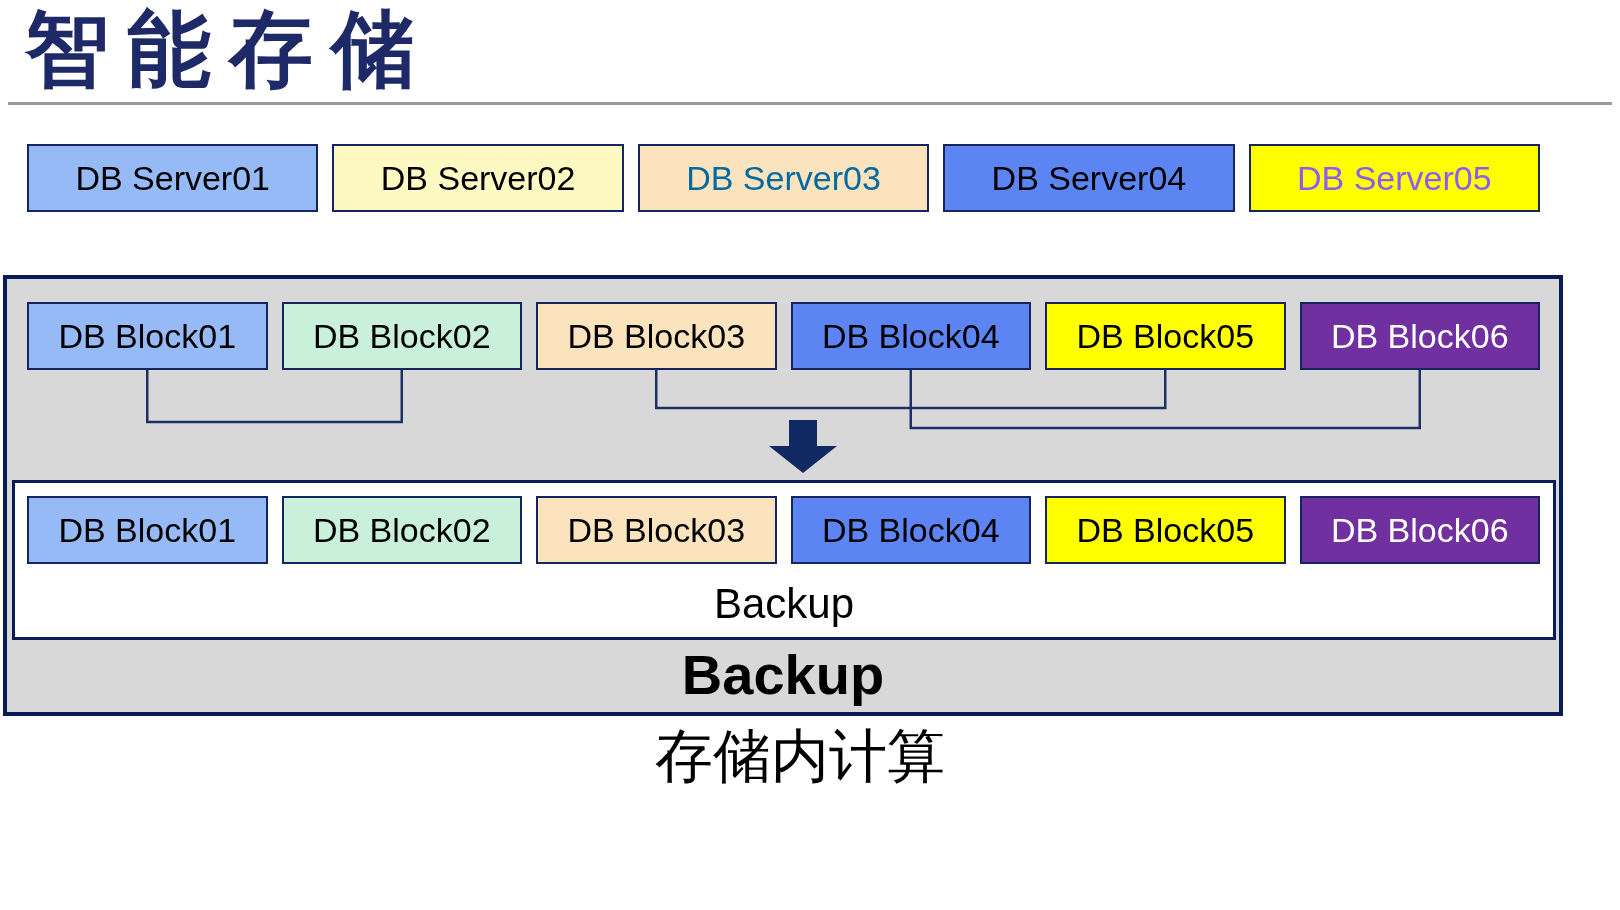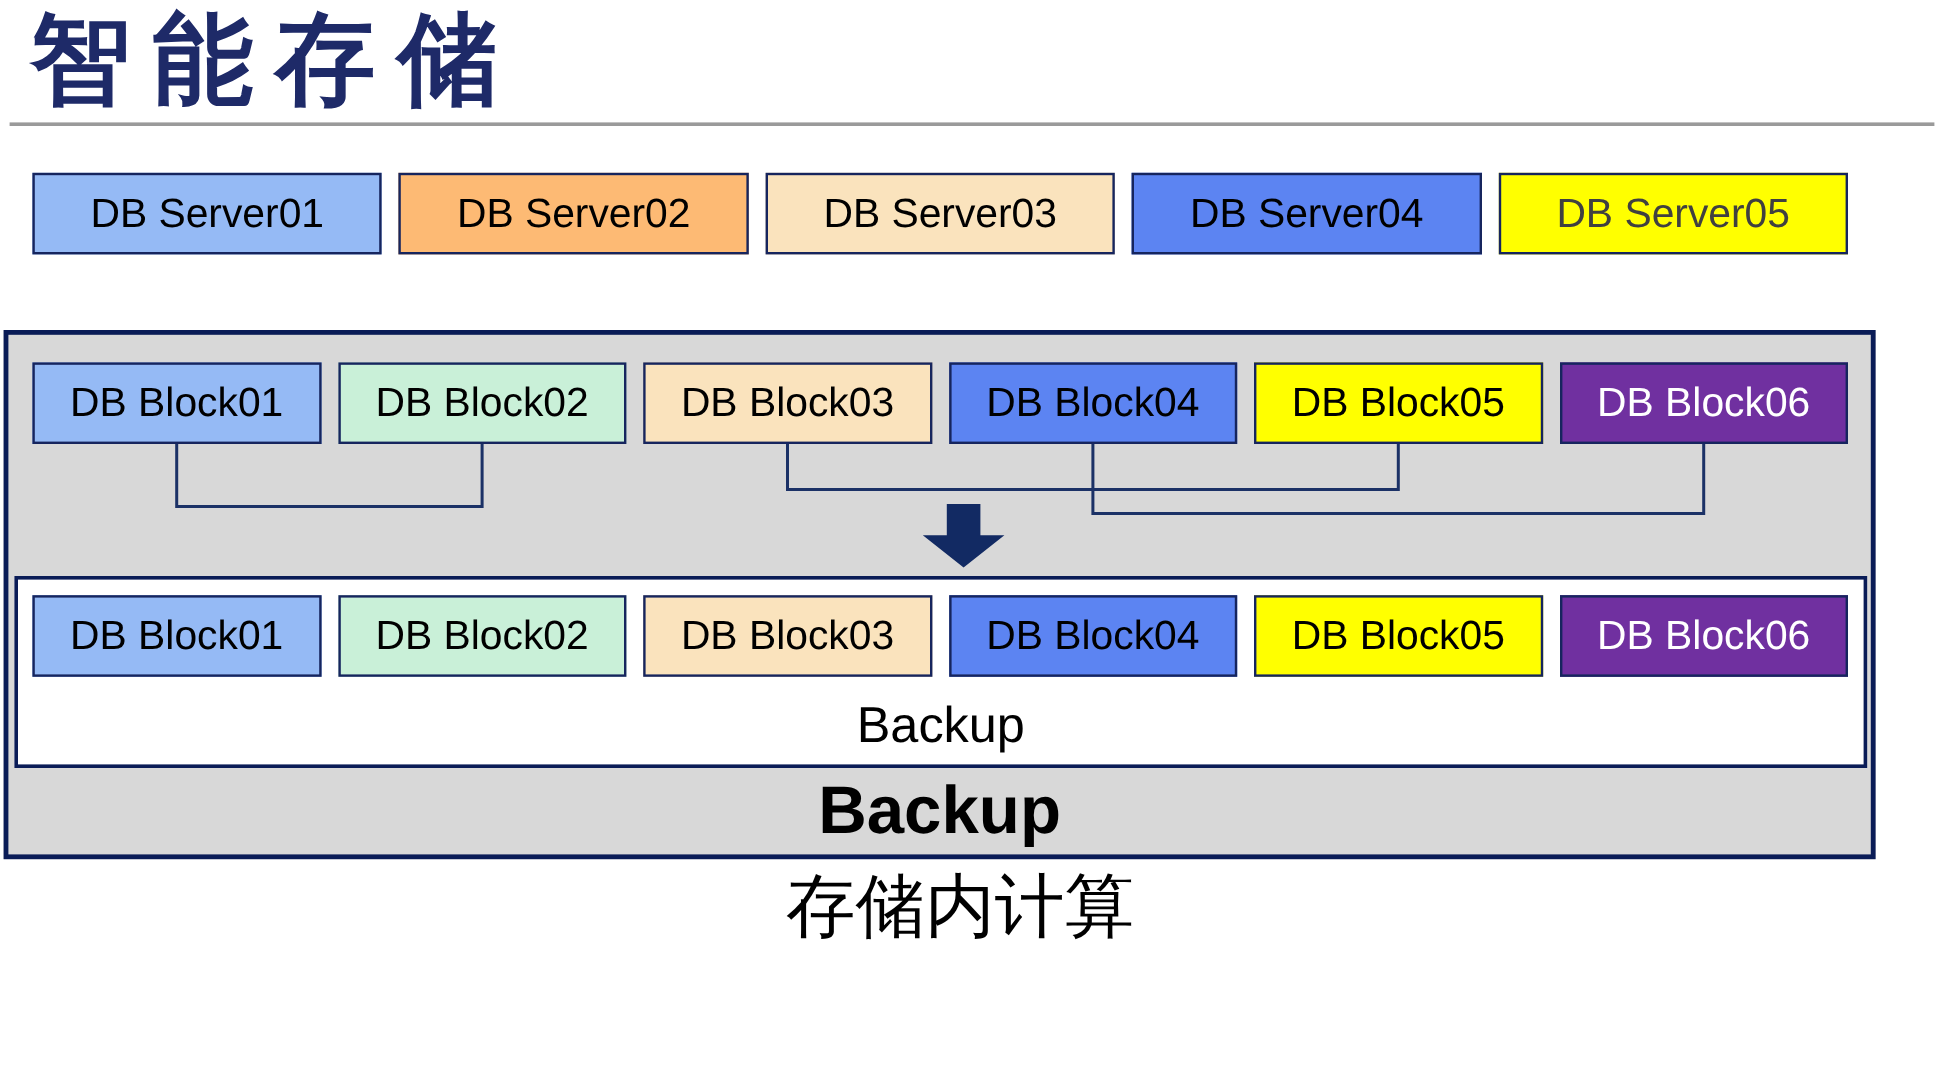--- a/index.html
+++ b/index.html
@@ -68,24 +68,24 @@
 <body>
 
 <div class="slide">
 
   <div class="slide-title" style="color: rgb(30, 42, 104);">智能存储</div>
 
   <div class="title-divider"></div>
 
   <div class="row" style="top:144px;">
     <div class="box" style="background-color: rgb(149, 186, 245); color: rgb(0, 0, 0);">DB Server01</div>
-    <div class="box" style="background-color: #fdba74; color: rgb(0, 0, 0);">DB Server02</div>
-    <div class="box" style="background-color: rgb(250, 227, 189); color: #000000;">DB Server03</div>
+    <div class="box" style="background-color: #fef9c3; color: rgb(0, 0, 0);">DB Server02</div>
+    <div class="box" style="background-color: rgb(250, 227, 189); color: #0369a1;">DB Server03</div>
     <div class="box" style="background-color: rgb(92, 132, 242); color: rgb(0, 0, 0);">DB Server04</div>
-    <div class="box" style="background-color: rgb(255, 255, 0); color: #404040;">DB Server05</div>
+    <div class="box" style="background-color: rgb(255, 255, 0); color: #8b5cf6;">DB Server05</div>
   </div>
 
   <div class="storage-container"></div>
 
   <div class="row" style="top:302px;">
     <div class="box" style="background-color: rgb(149, 186, 245); color: rgb(0, 0, 0);">DB Block01</div>
     <div class="box" style="background-color: rgb(201, 240, 216); color: rgb(0, 0, 0);">DB Block02</div>
     <div class="box" style="background-color: rgb(250, 227, 189); color: rgb(0, 0, 0);">DB Block03</div>
     <div class="box" style="background-color: rgb(92, 132, 242); color: rgb(0, 0, 0);">DB Block04</div>
     <div class="box" style="background-color: rgb(255, 255, 0); color: rgb(0, 0, 0);">DB Block05</div>

